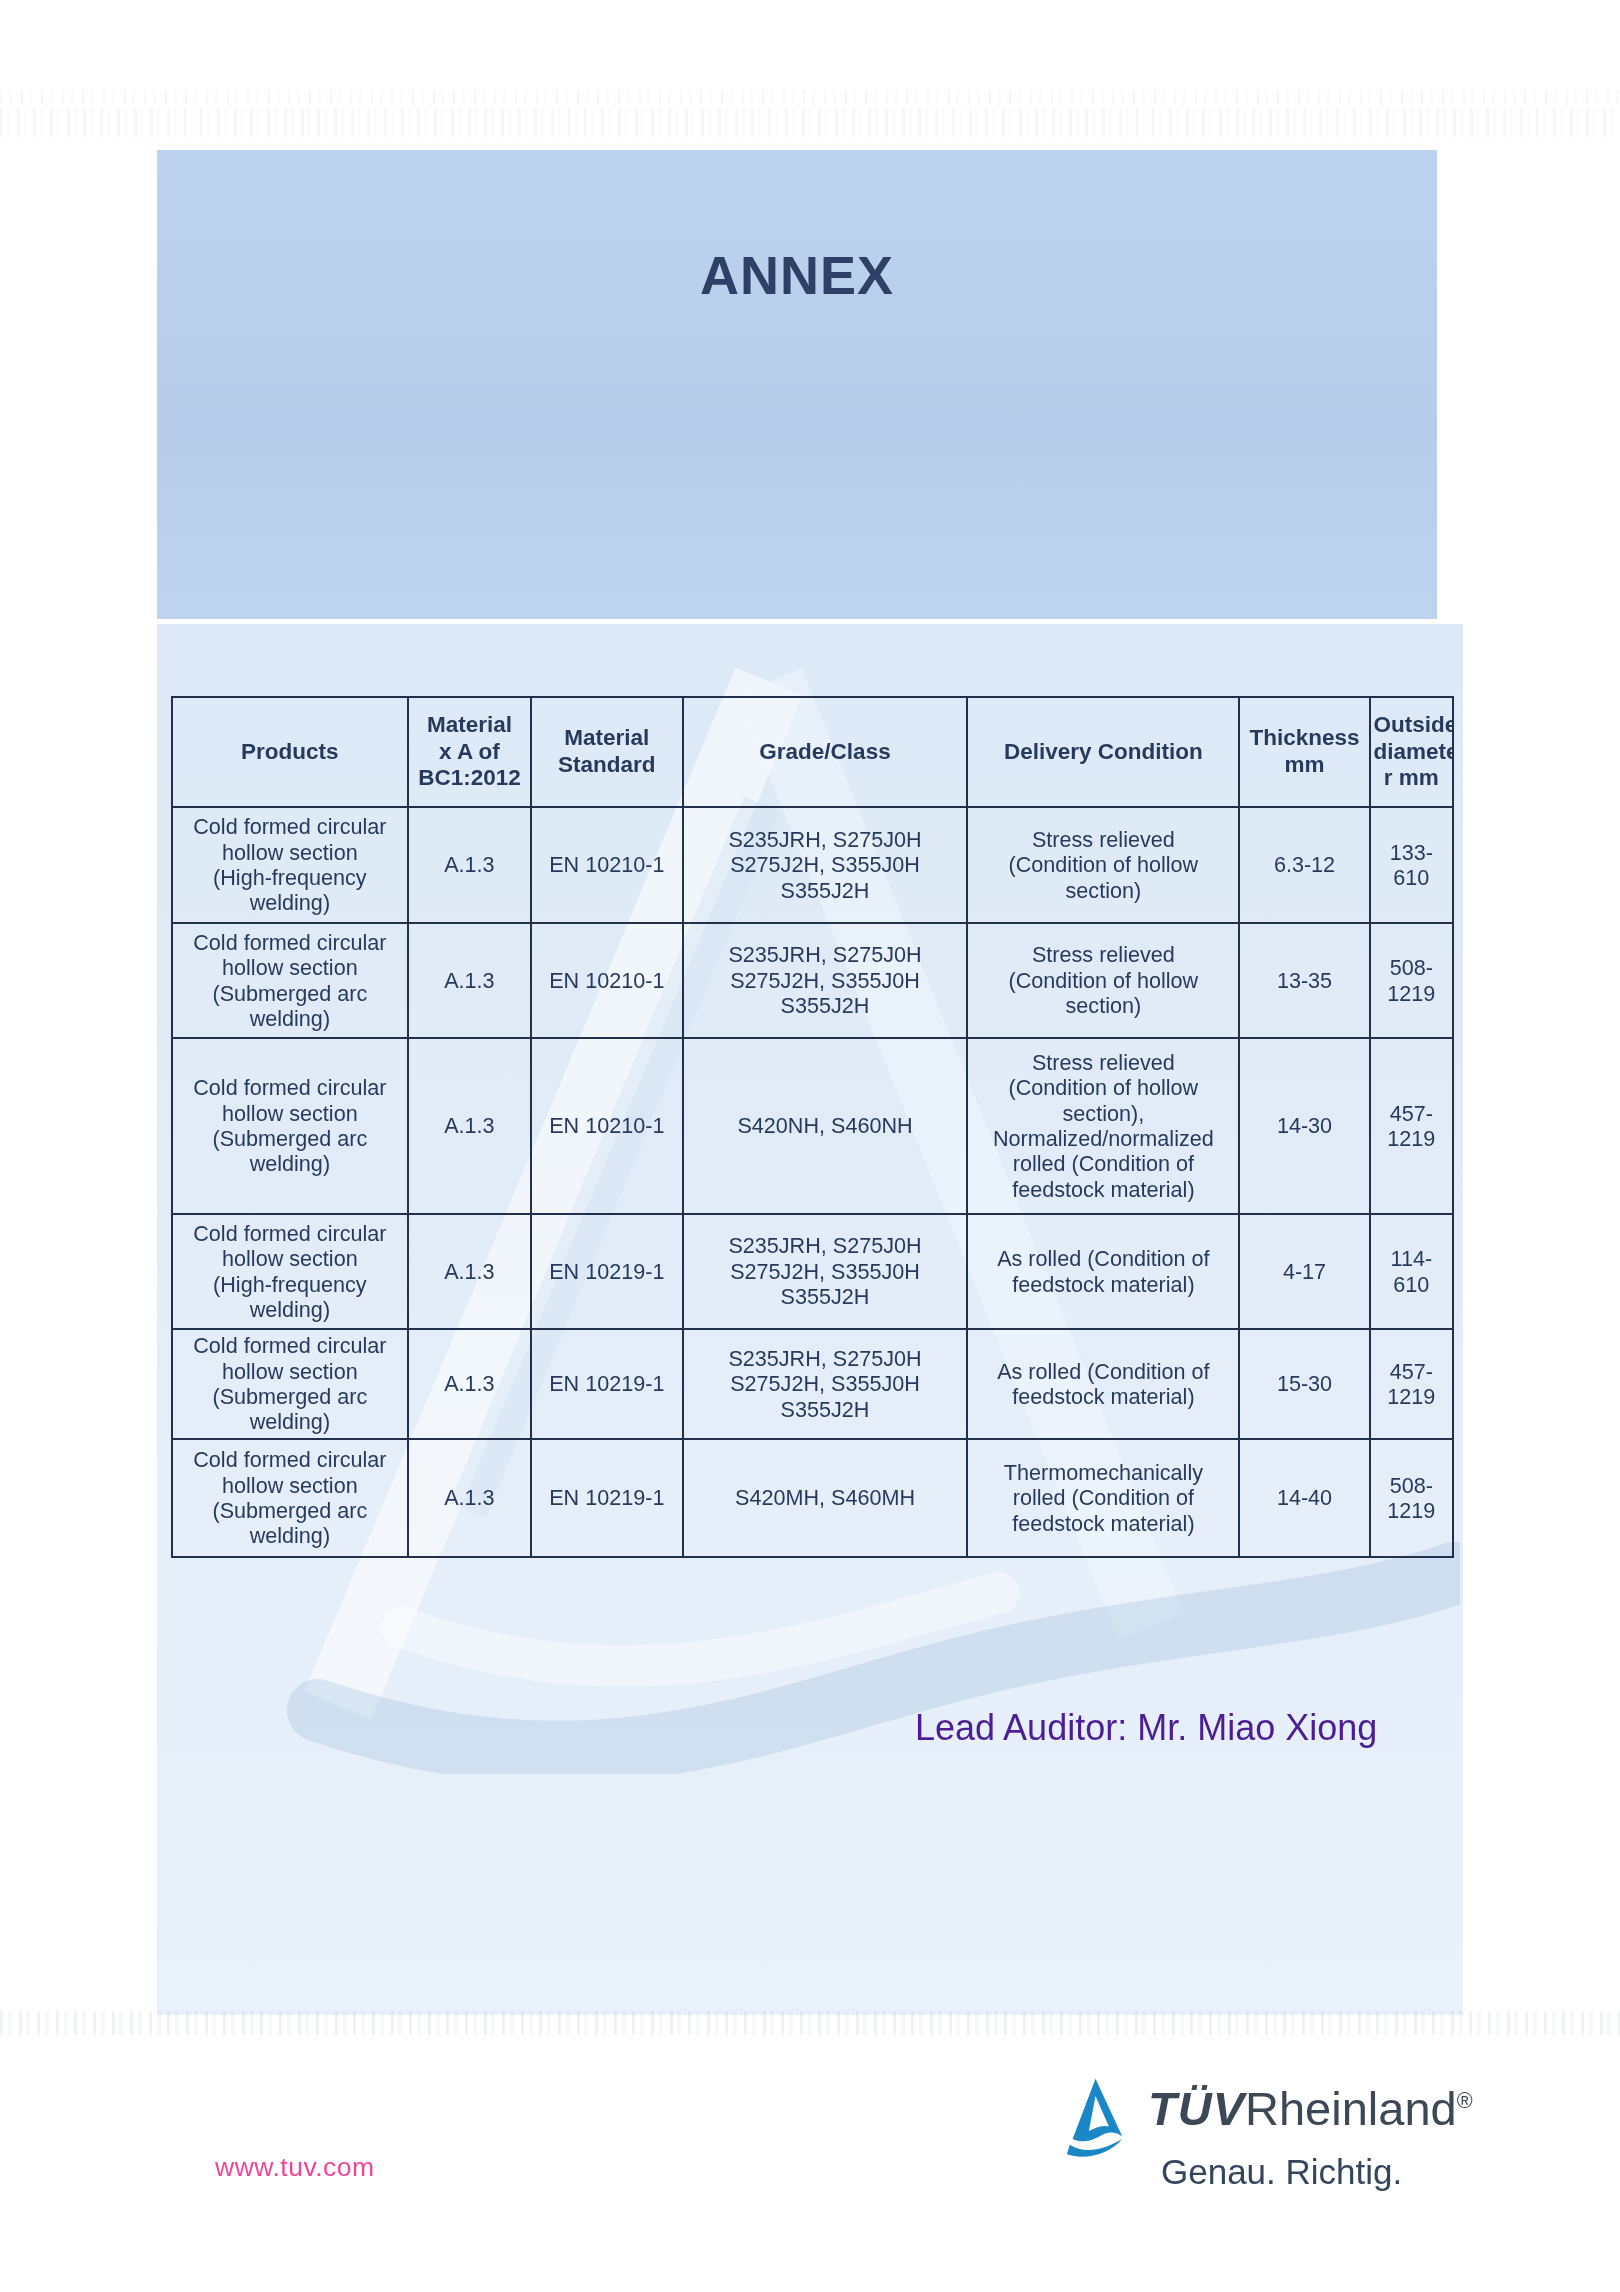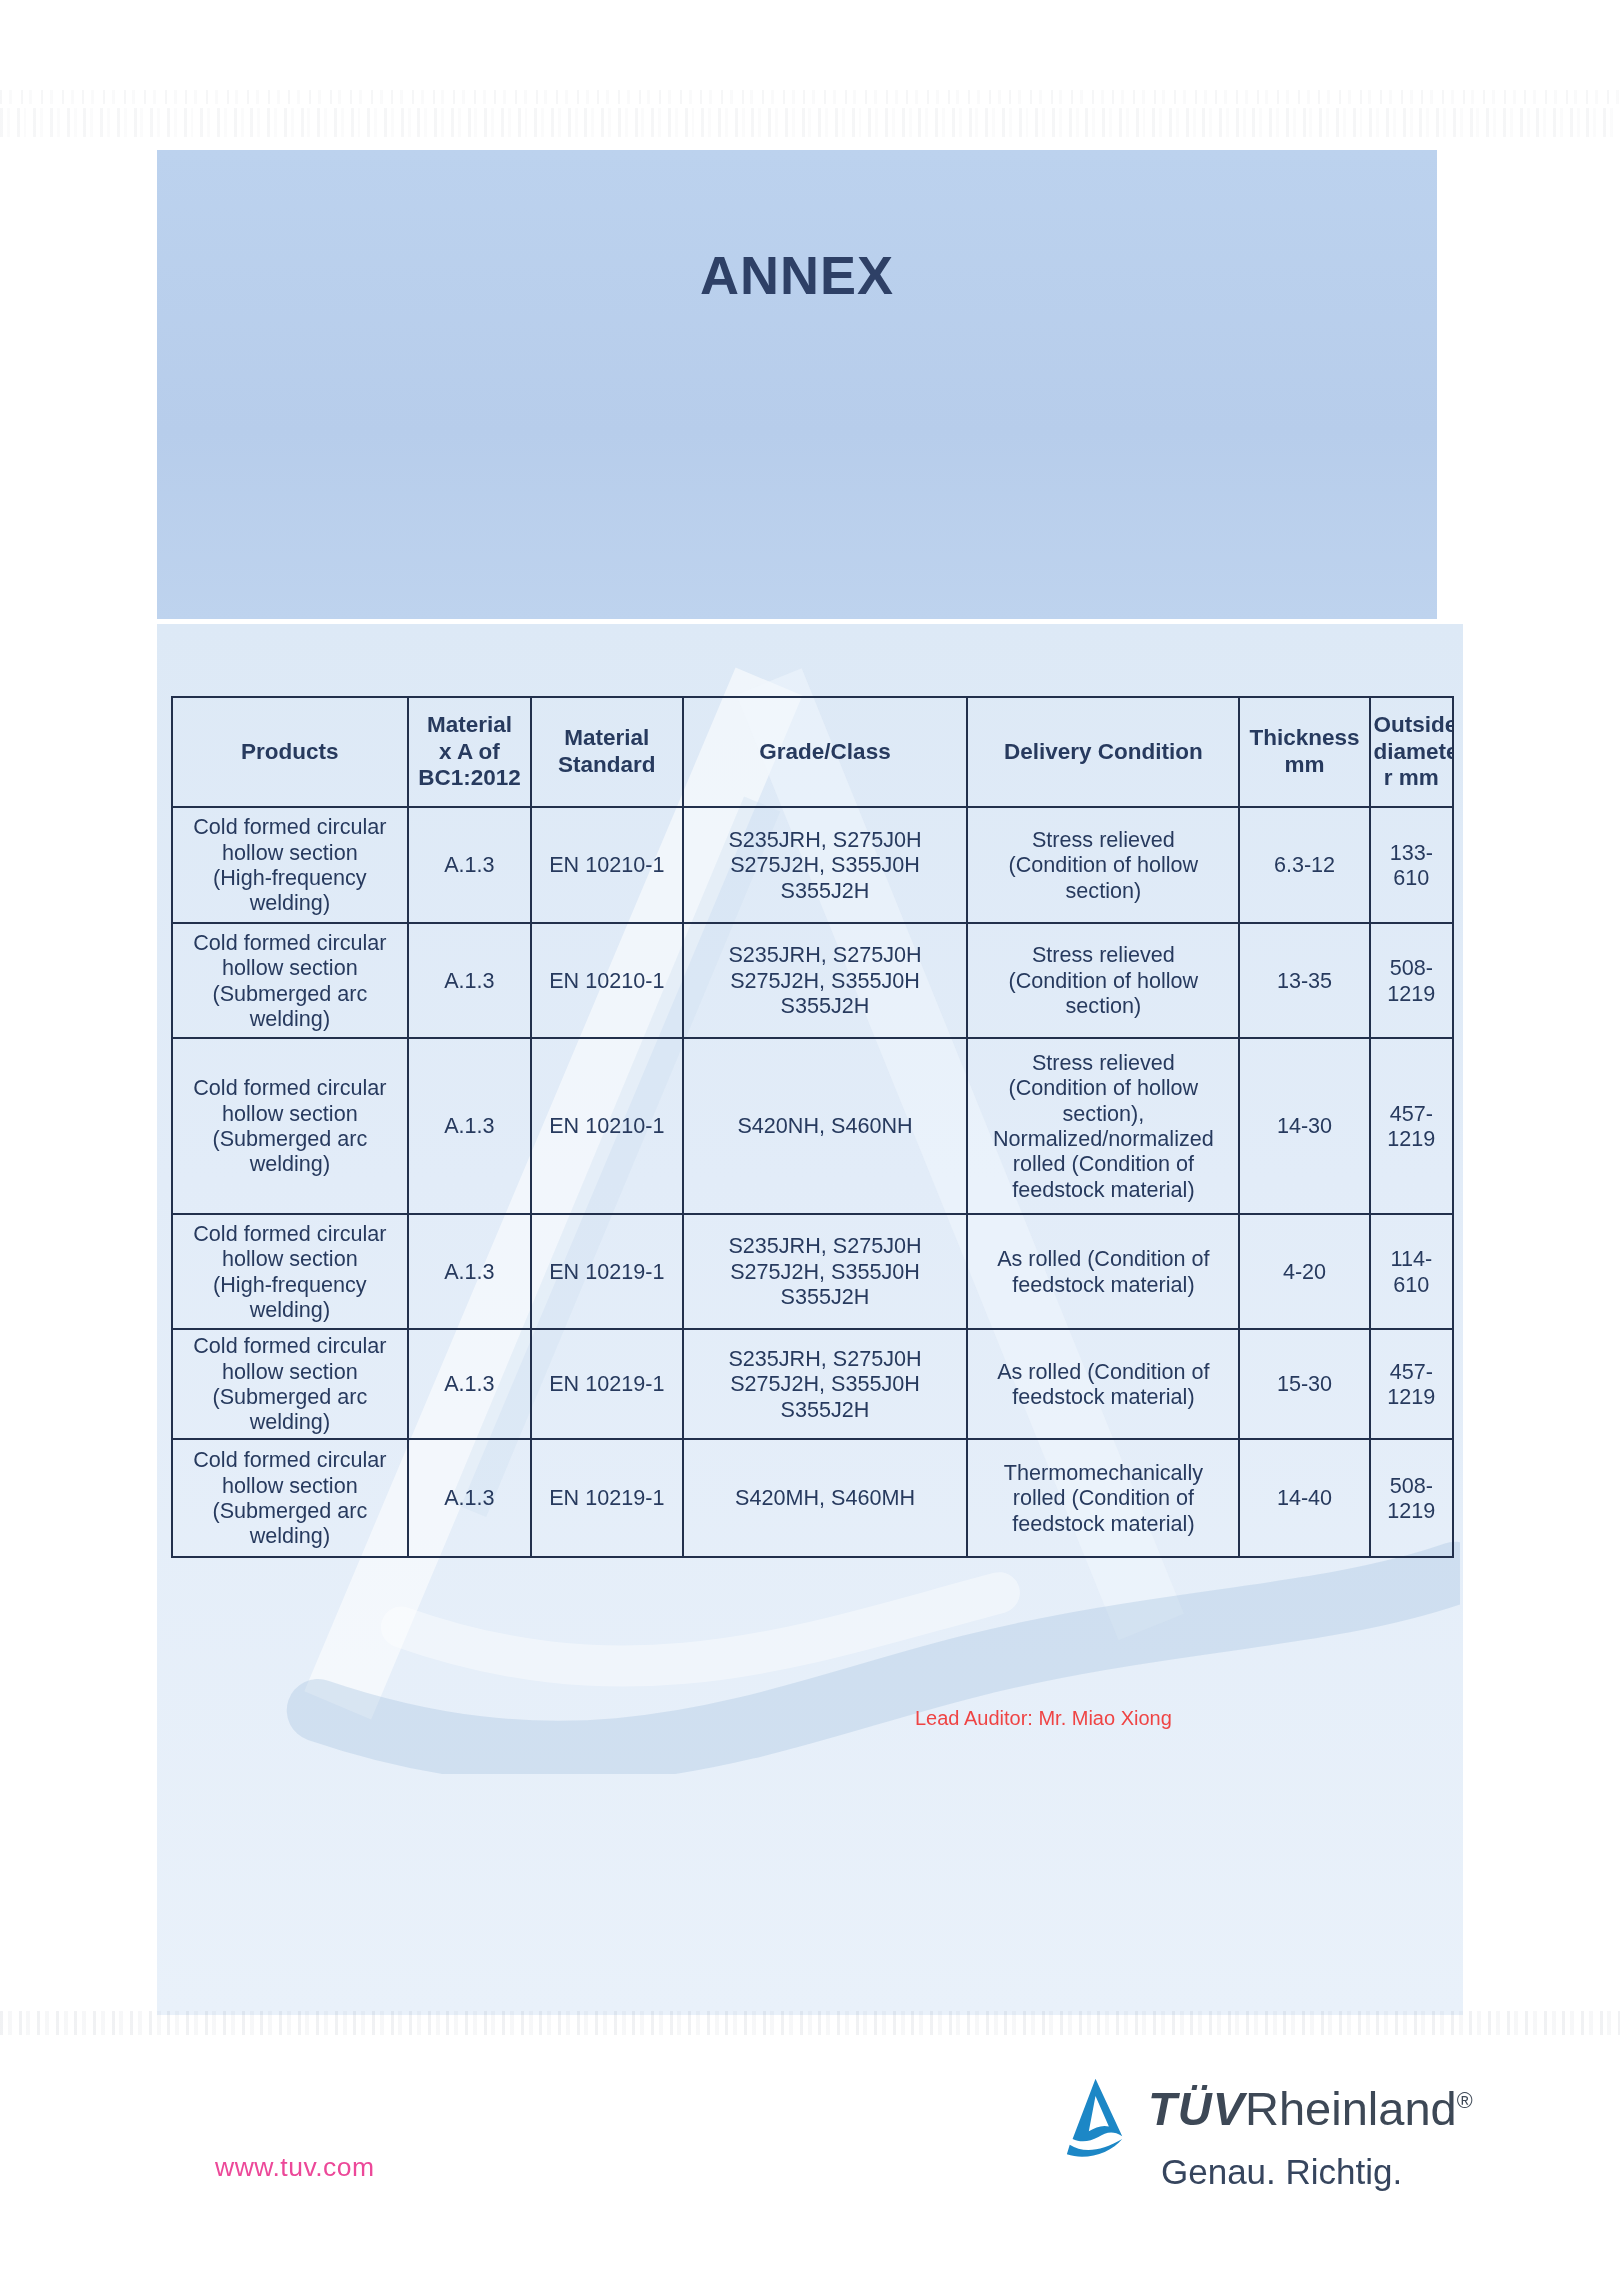--- a/index.html
+++ b/index.html
@@ -58,21 +58,21 @@
     overflow:hidden;
   }
   table.spec-table{border:2.9px solid #22304c;}
   table.spec-table th{font-weight:bold;font-size:22.5px;}
   tr.hdr{height:110px;}
   tr.r1{height:116px;} tr.r2{height:115px;} tr.r3{height:176px;}
   tr.r4{height:115px;} tr.r5{height:110px;} tr.r6{height:118px;}
 
   .lead-auditor{
     position:absolute;left:915px;top:1707px;
-    font-size:20px;color:#ef4444;
+    font-size:36px;color:#4c1d95;
   }
 
   
   .footer-url{
     position:absolute;left:215px;top:2152px;
     font-size:26.5px;color:#ec4899;letter-spacing:0.5px;
   }
   .brand{position:absolute;left:1064px;top:2054px;}
   .brand-triangle{position:absolute;left:0;top:21.6px;width:63px;height:84px;}
   .brand-text{position:absolute;left:84px;top:29px;width:451px;white-space:nowrap;
@@ -189,21 +189,21 @@
 hollow section
 (High-frequency
 welding)</td>
         <td>A.1.3</td>
         <td>EN 10219-1</td>
         <td>S235JRH, S275J0H
 S275J2H, S355J0H
 S355J2H</td>
         <td>As rolled (Condition of
 feedstock material)</td>
-        <td>4-20</td>
+        <td>4-17</td>
         <td>114-610</td>
       </tr>
       <tr class="r5">
         <td>Cold formed circular
 hollow section
 (Submerged arc
 welding)</td>
         <td>A.1.3</td>
         <td>EN 10219-1</td>
         <td>S235JRH, S275J0H

